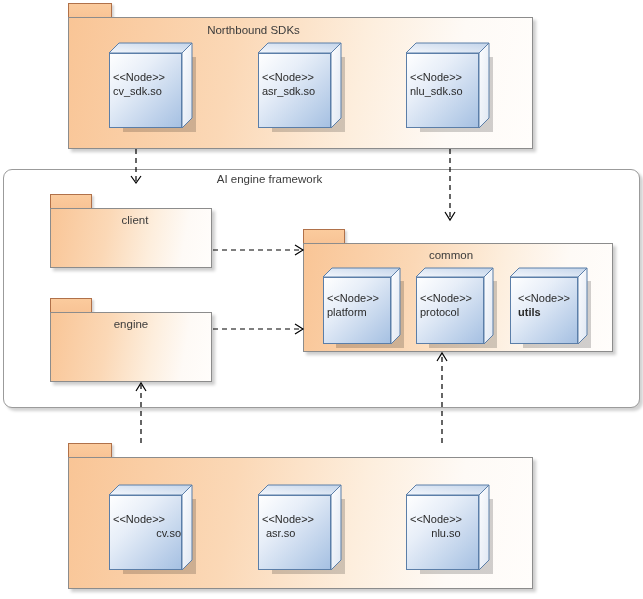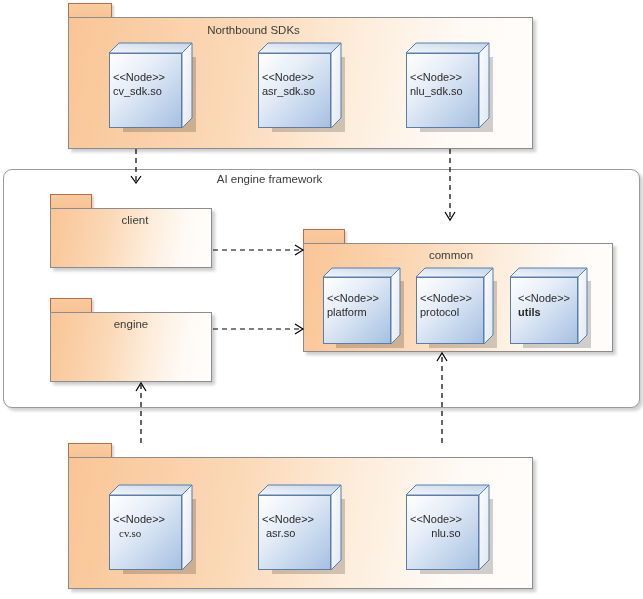--- a/index.html
+++ b/index.html
@@ -230,21 +230,21 @@
 
     <div class="node" style="left:41px; top:42px; width:83px; height:85px;">
       <div class="node-shadow" style="width:73px; height:75px; left:14px; top:14px;"></div>
       <svg width="83" height="85" viewBox="0 0 83 85">
         <polygon points="0,10 10,0 83,0 73,10" fill="url(#nodeTop)" stroke="#5b7ea8" stroke-width="1"></polygon>
         <polygon points="73,10 83,0 83,75 73,85" fill="url(#nodeSide)" stroke="#5b7ea8" stroke-width="1"></polygon>
         <rect x="0.5" y="10.5" width="72" height="74" fill="url(#nodeFront)" stroke="#5b7ea8" stroke-width="1"></rect>
       </svg>
       <div class="node-text" style="left:4px; top:28px; width:68px; text-align:left;">
         <span class="node-stereo">&lt;&lt;Node&gt;&gt;</span>
-        <span class="node-label" style="text-align:left; padding-left:6px;font-family:Liberation Serif, serif;">cv.so</span>
+        <span class="node-label" style="text-align:right; padding-left:6px;">cv.so</span>
       </div>
     </div>
 
     <div class="node" style="left:190px; top:42px; width:83px; height:85px;">
       <div class="node-shadow" style="width:73px; height:75px; left:14px; top:14px;"></div>
       <svg width="83" height="85" viewBox="0 0 83 85">
         <polygon points="0,10 10,0 83,0 73,10" fill="url(#nodeTop)" stroke="#5b7ea8" stroke-width="1"></polygon>
         <polygon points="73,10 83,0 83,75 73,85" fill="url(#nodeSide)" stroke="#5b7ea8" stroke-width="1"></polygon>
         <rect x="0.5" y="10.5" width="72" height="74" fill="url(#nodeFront)" stroke="#5b7ea8" stroke-width="1"></rect>
       </svg>

